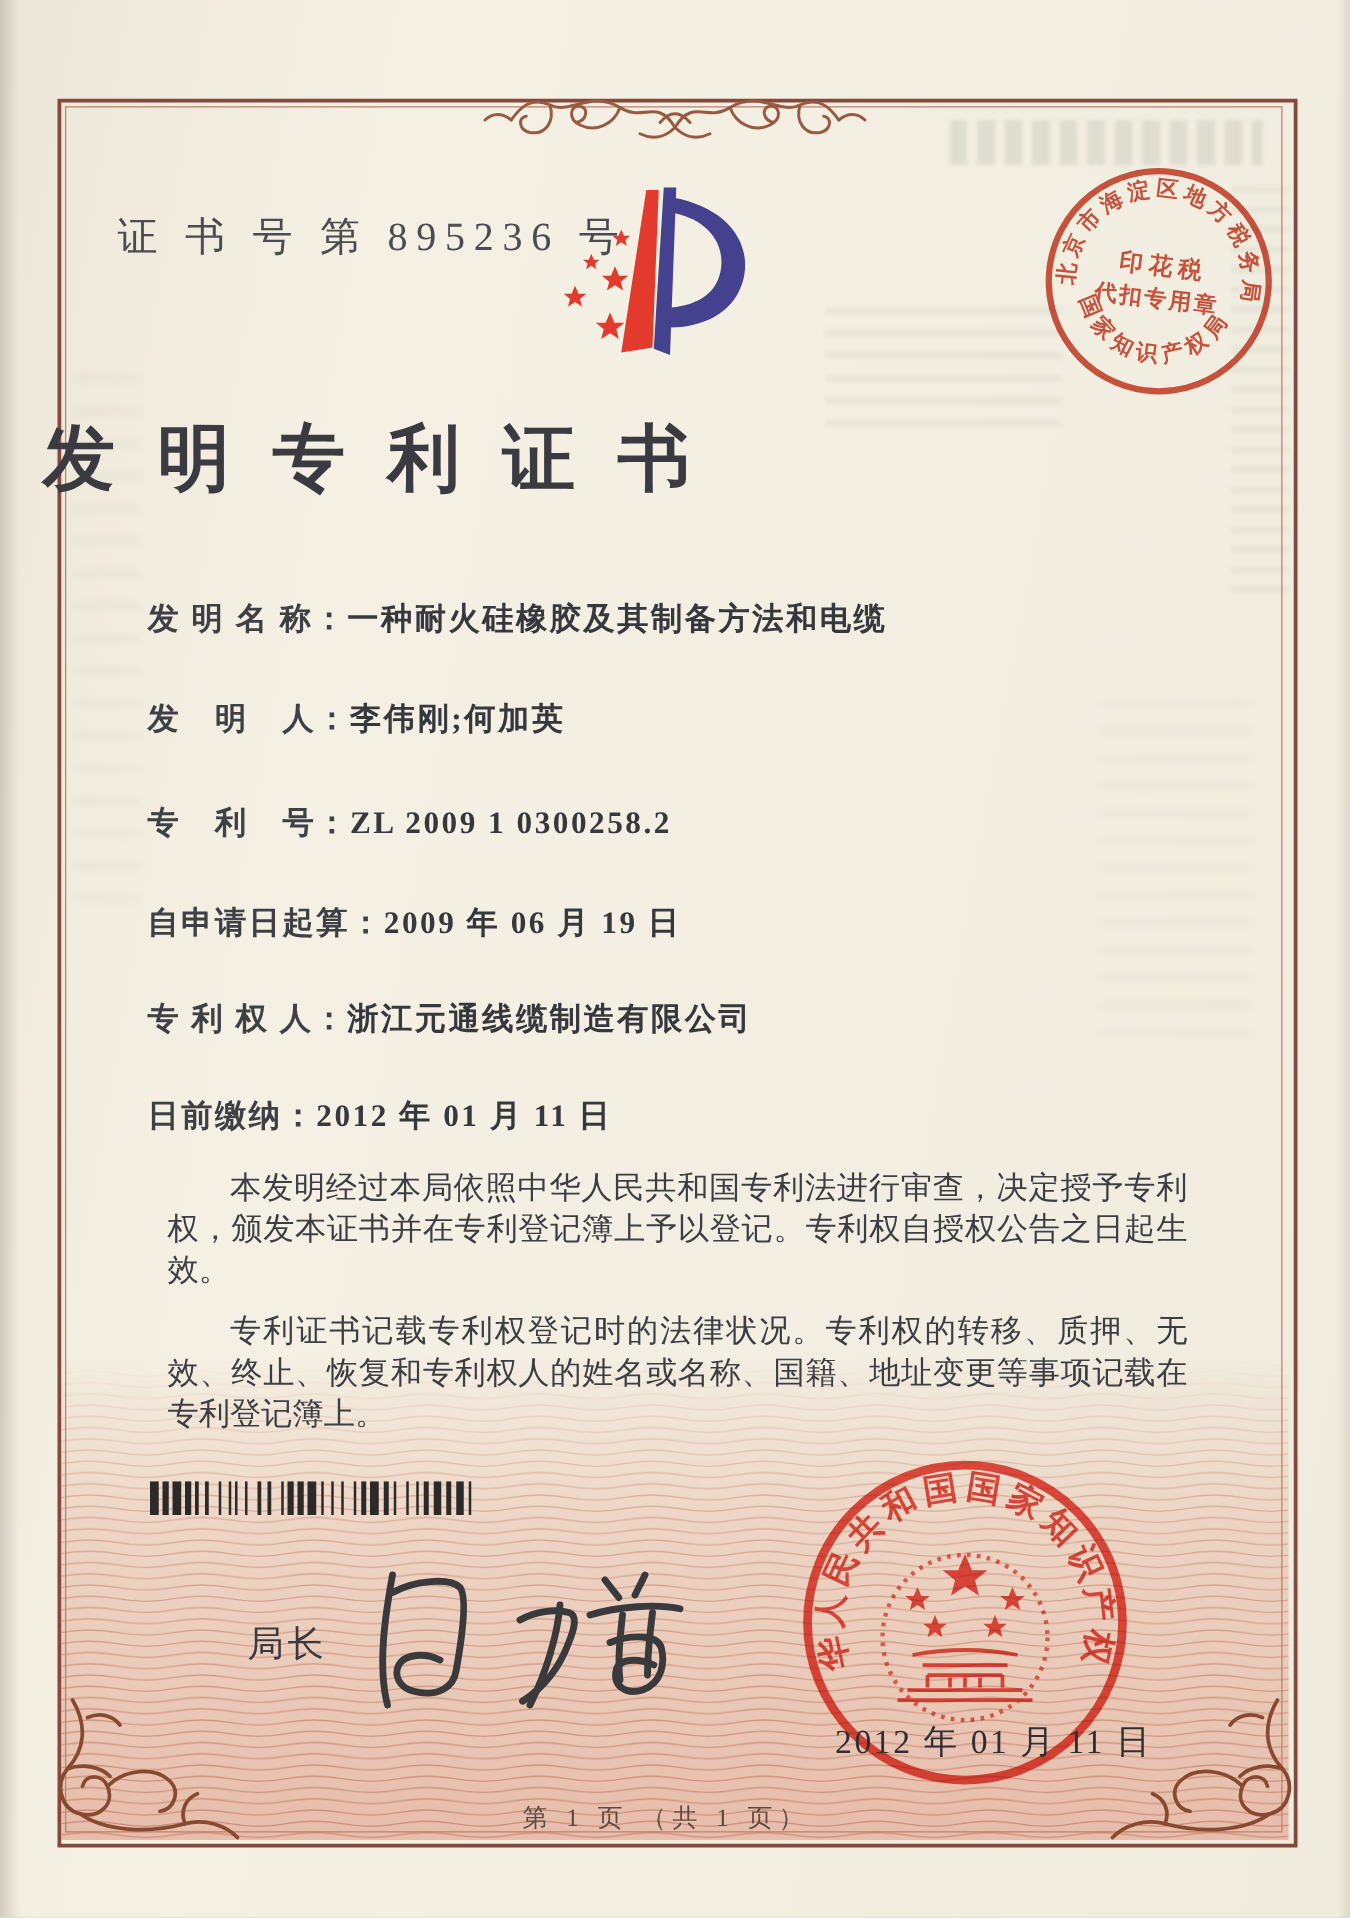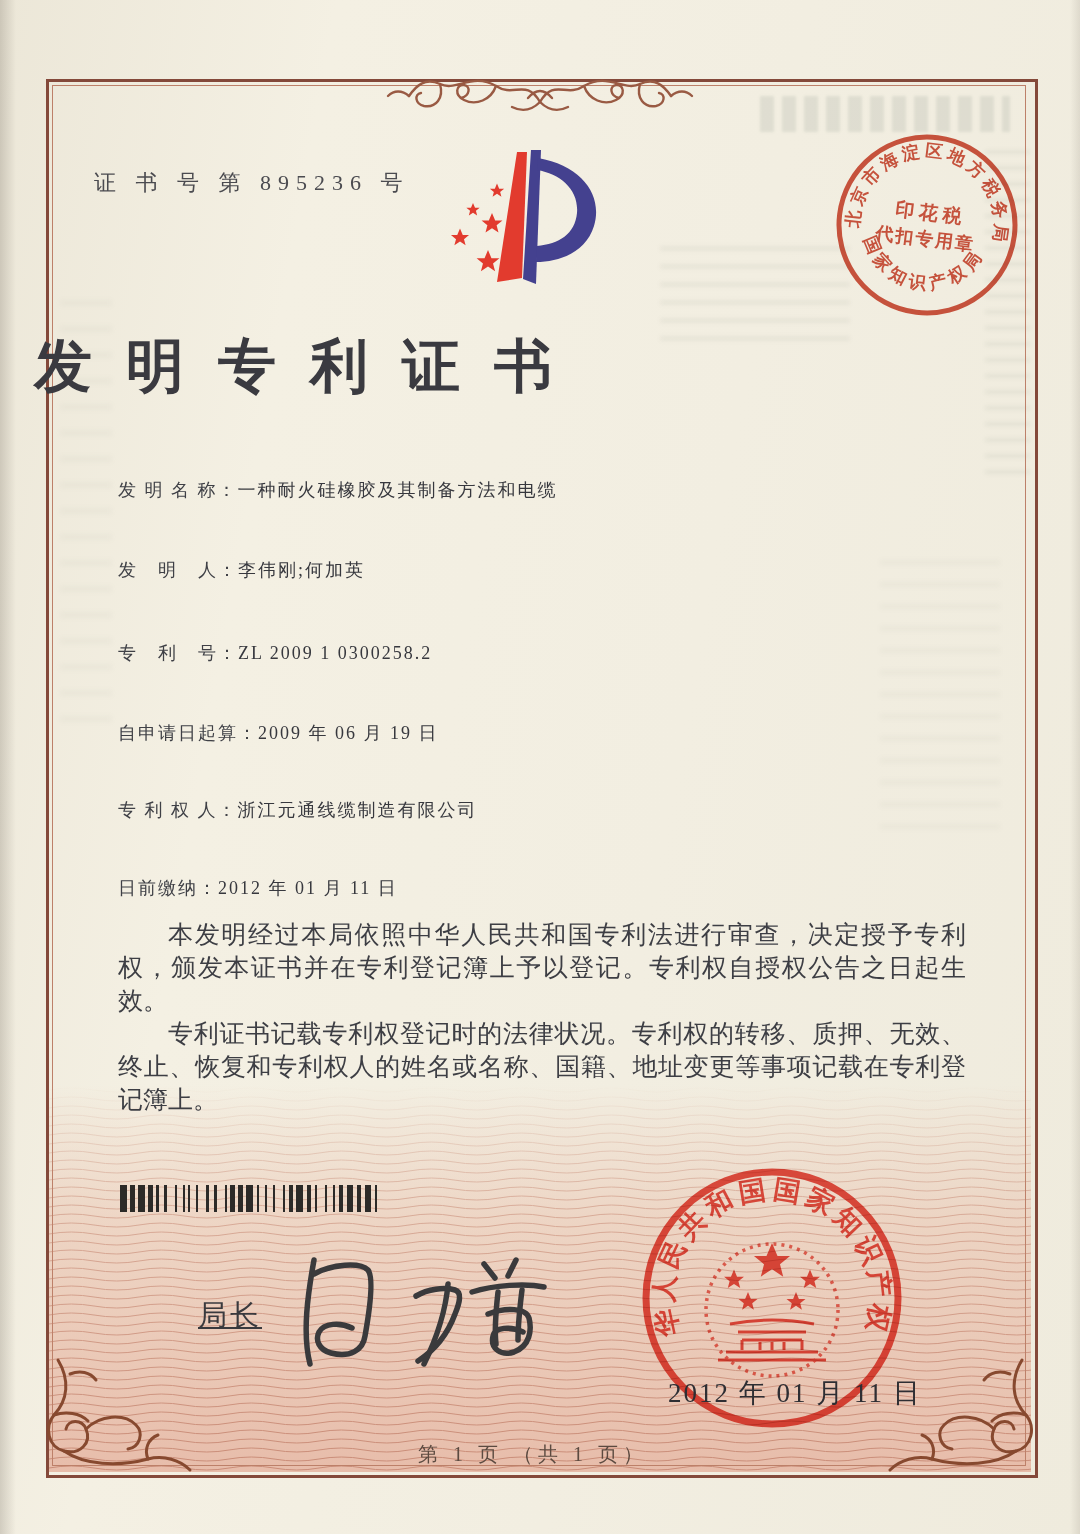--- a/index.html
+++ b/index.html
@@ -17,46 +17,46 @@
   .frame{position:absolute;left:46px;top:79px;width:986px;height:1393px;
     border:3px solid #84493a;z-index:3;}
   .frame-inner{position:absolute;left:52px;top:85px;width:972px;height:1379px;
     border:1px solid #bd8069;z-index:3;}
 
   .pink-zone{position:absolute;left:49px;top:1085px;z-index:1;}
 
   .ornament{position:absolute;z-index:4;}
   .smudge{position:absolute;pointer-events:none;z-index:2;}
 
-  .cert-no{position:absolute;left:94px;top:168px;font-size:22px;letter-spacing:7px;
+  .cert-no{position:absolute;left:94px;top:168px;font-size:32px;letter-spacing:7px;
     color:#4b4b50;z-index:5;text-align:right;}
   .logo{position:absolute;left:437px;top:146px;z-index:5;}
   .tax-stamp{position:absolute;left:826px;top:124px;transform:rotate(7deg);
     mix-blend-mode:multiply;opacity:.95;z-index:6;}
 
   .title{position:absolute;left:0;width:100%;top:328px;text-align:left;
     font-size:58px;font-weight:bold;letter-spacing:34px;text-indent:34px;
     color:#3a3a40;z-index:5;}
 
   .fields{position:absolute;left:118px;top:0;width:860px;z-index:5;}
-  .field-row{position:absolute;left:0;font-size:18px;letter-spacing:2px;white-space:nowrap;}
+  .field-row{position:absolute;left:0;font-size:25px;letter-spacing:2px;white-space:nowrap;font-weight:bold;}
   .field-label{color:#3f4046;}
   .field-value{color:#37383e;}
   .row0{top:478px}.row1{top:558px}.row2{top:641px}.row3{top:721px}.row4{top:798px}.row5{top:876px}
 
   .paragraphs{position:absolute;left:118px;top:918px;width:848px;z-index:5;
     font-size:25px;line-height:33px;color:#3d3e44;text-align:justify;}
-  .paragraphs p{margin:0;text-indent:2em;}
+  .paragraphs p{margin:16px;text-indent:2em;}
 
   .barcode{position:absolute;left:120px;top:1185px;width:345px;height:27px;
     display:flex;align-items:stretch;z-index:5;overflow:hidden;}
   .barcode div{flex:none;background:#2c2a28;height:100%;}
 
   .signer{position:absolute;left:198px;top:1296px;font-size:29px;letter-spacing:3px;
-    color:#3a3a3e;z-index:5;text-decoration:underline;}
+    color:#3a3a3e;z-index:5;}
   .signature{position:absolute;left:268px;top:1238px;z-index:5;}
   .hidden-name{position:absolute;width:1px;height:1px;overflow:hidden;clip:rect(0 0 0 0);}
 
   .gov-seal{position:absolute;left:636px;top:1162px;mix-blend-mode:multiply;opacity:.93;z-index:6;}
   .seal-date{position:absolute;left:668px;top:1375px;font-size:27px;letter-spacing:2px;
     color:#2e2e33;z-index:7;}
 
   .footer{position:absolute;left:418px;top:1441px;font-size:20px;letter-spacing:5px;
     color:#5c4a40;z-index:5;}
 

